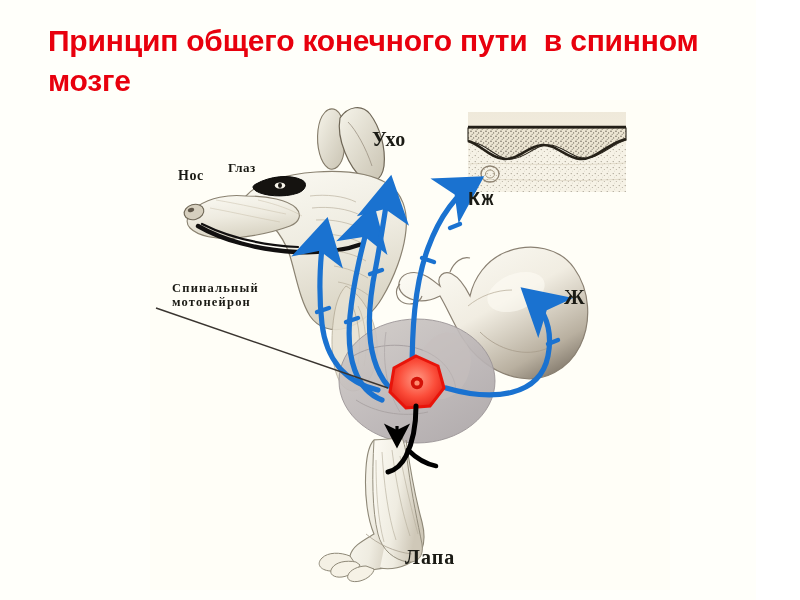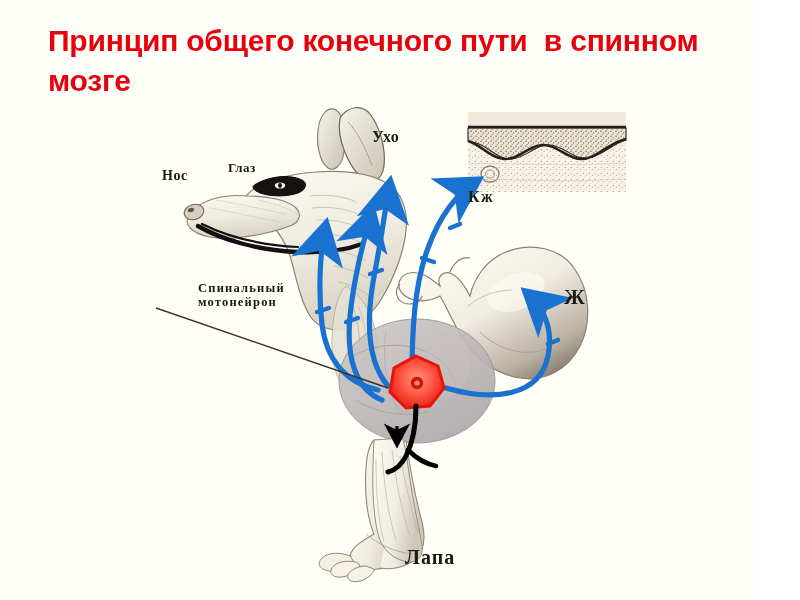--- a/index.html
+++ b/index.html
@@ -56,34 +56,33 @@
 
   
   .fig-label {
     position: absolute;
     color: #1a1a14;
     font-family: "Liberation Serif", serif;
     font-weight: bold;
     white-space: nowrap;
     letter-spacing: 0.5px;
   }
-  .lbl-nos     { left: 12px;  top: 68px;  font-size: 14px; }
+  .lbl-nos     { left: 28px;  top: 68px;  font-size: 14px; }
   .lbl-glaz    { left: 78px;  top: 60px;  font-size: 13px; }
-  .lbl-uho     { left: 222px; top: 28px;  font-size: 16px; }
-  .lbl-kzh     { left: 318px; top: 88px;  font-size: 16px; letter-spacing: 1.5px; }
+  .lbl-uho     { left: 222px; top: 28px;  font-size: 20px; }
+  .lbl-kzh     { left: 318px; top: 88px;  font-size: 20px; letter-spacing: 1.5px; font-family: Liberation Mono, monospace; }
   .lbl-zh      { left: 414px; top: 185px; font-size: 21px; }
   .lbl-lapa    { left: 255px; top: 446px; font-size: 20px; letter-spacing: 1px; }
   .lbl-moto {
     left: 22px;
     top: 181px;
     font-size: 12.5px;
     line-height: 14px;
     letter-spacing: 1.2px;
     white-space: pre-line;
-    margin-left: 26px;
   }
 </style>
 </head>
 <body>
 
 <div id="slide">
 
   <div id="slide-title">Принцип общего конечного пути  в спинном мозге</div>
 
   <div id="figure">

